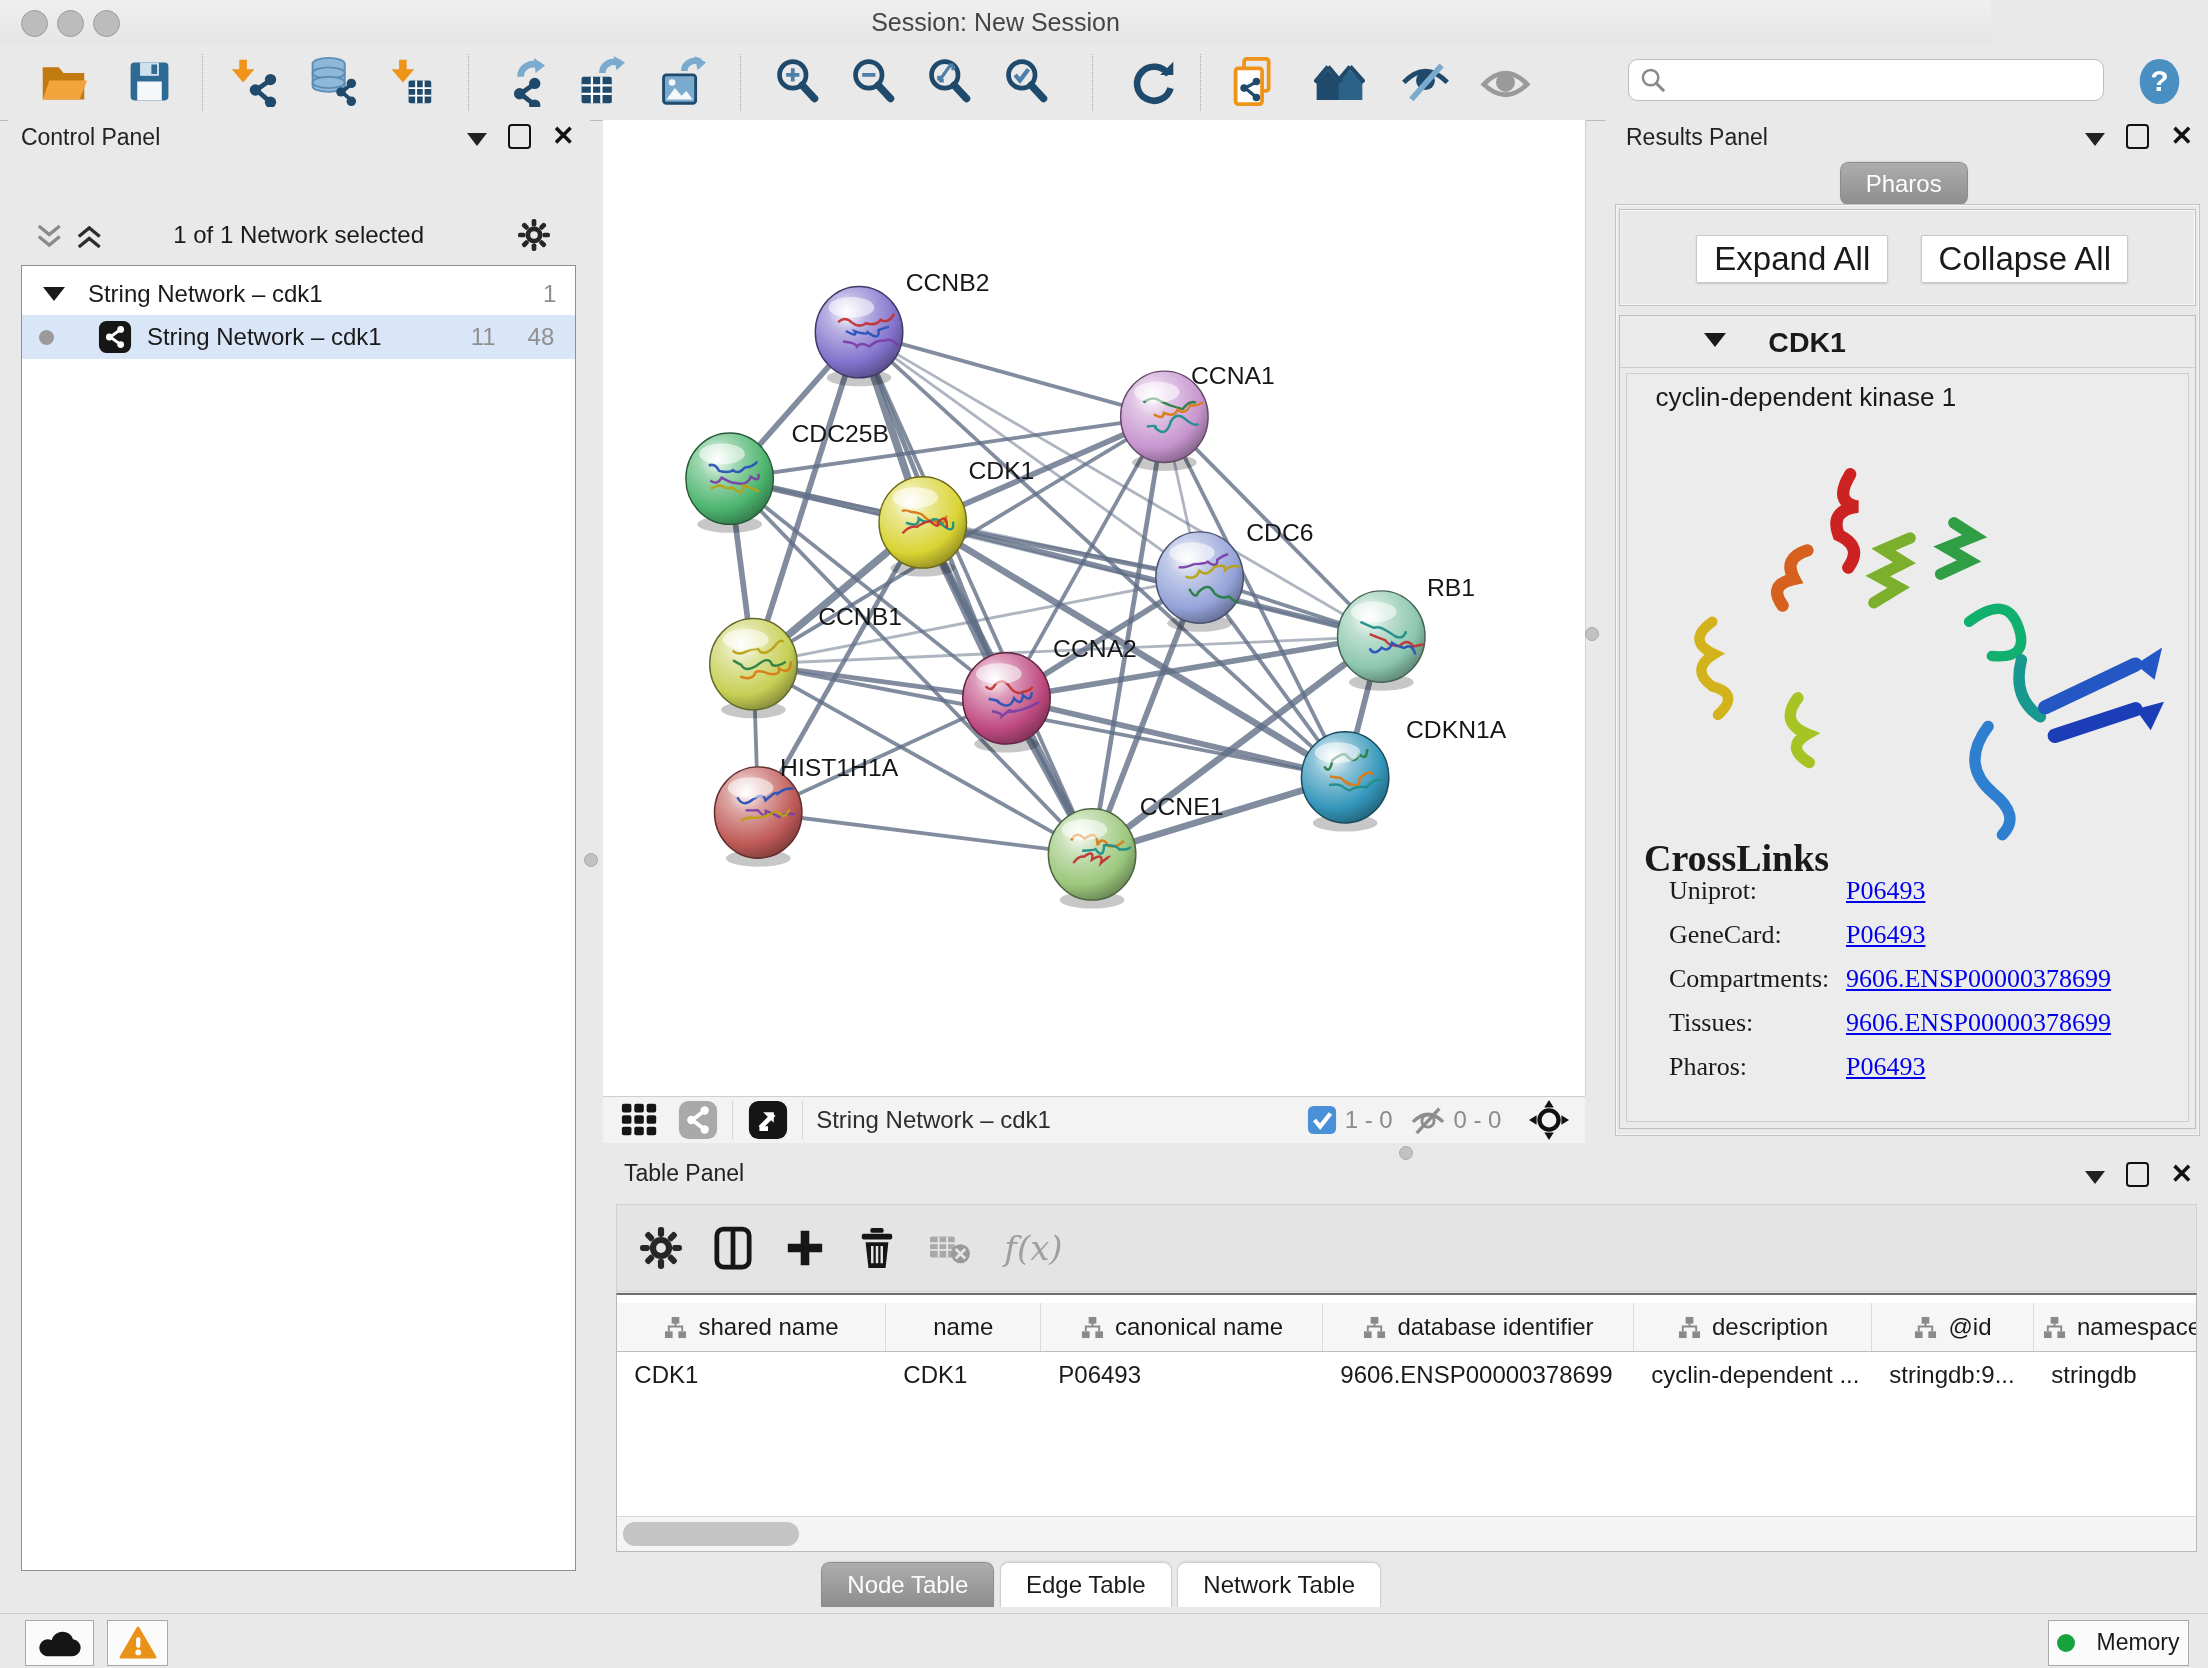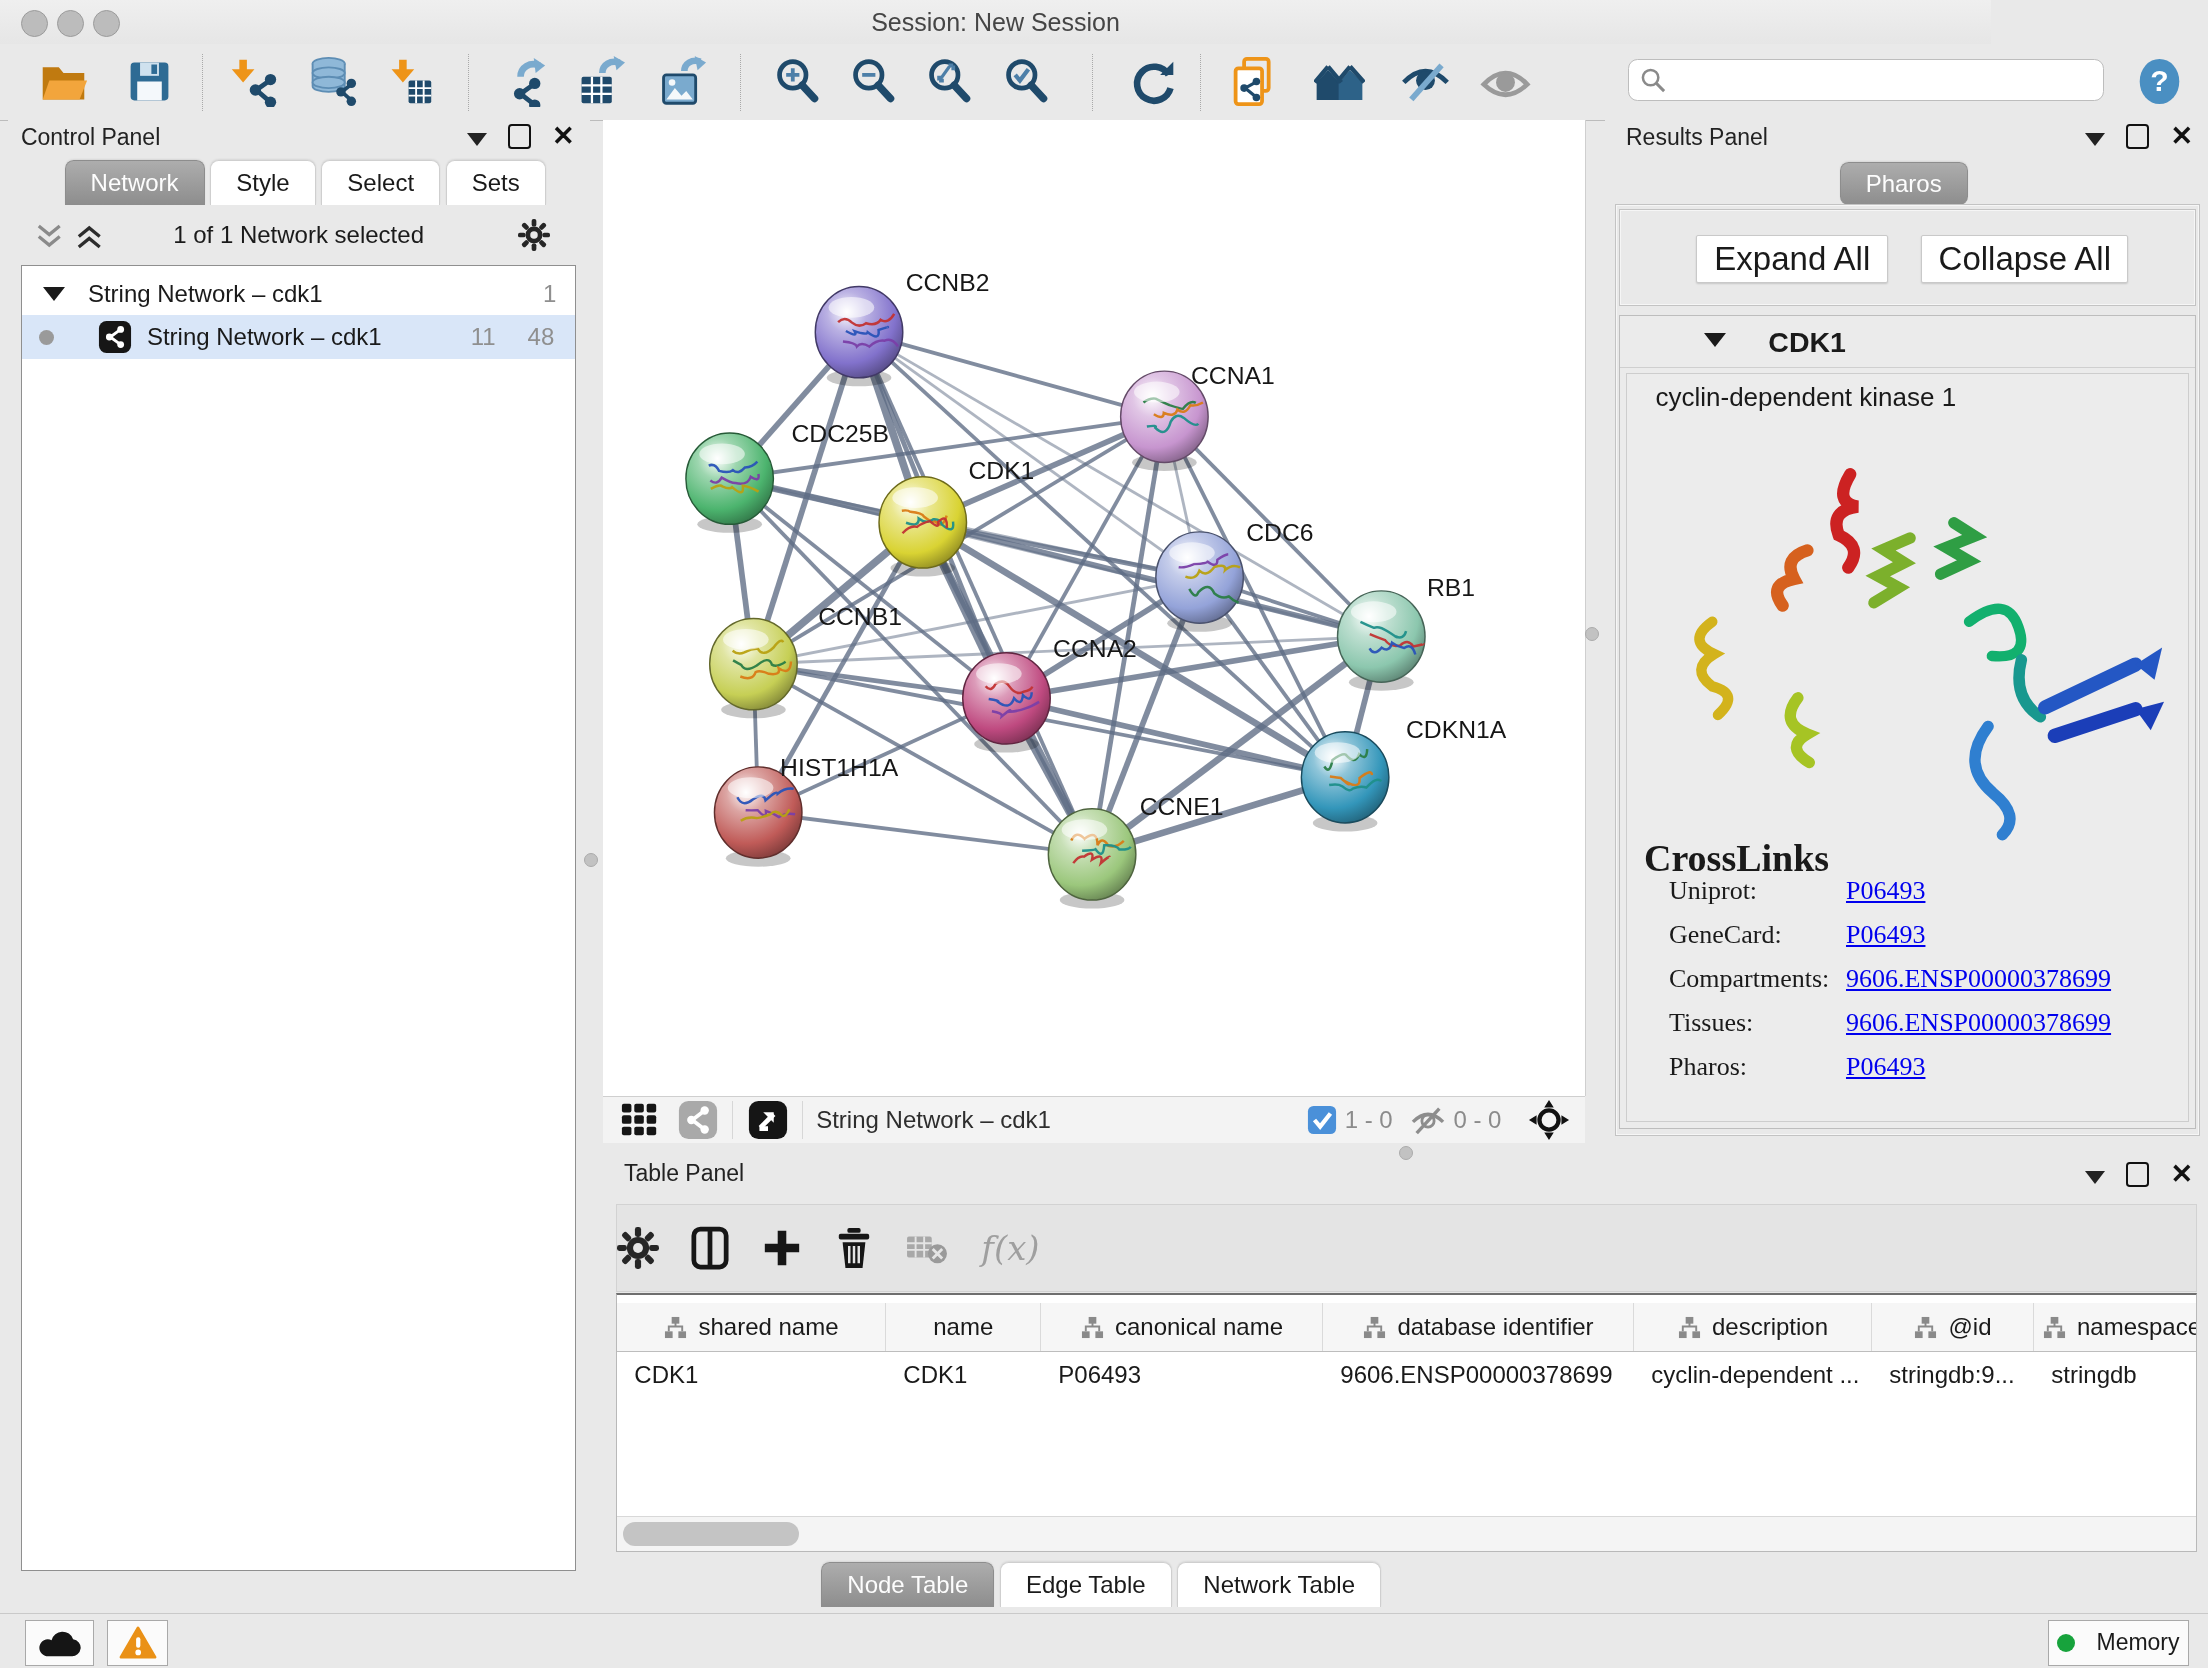--- a/index.html
+++ b/index.html
@@ -58,21 +58,21 @@
   #res-card{position:absolute;left:3.8px;top:110px;right:3.8px;bottom:5.7px;border:1.9px solid #bdbdbd;background:#ebebeb;}
   #card-head{position:absolute;left:0;top:0;right:0;height:51px;border-bottom:1.9px solid #cfcfcf;}
   #card-inner{position:absolute;left:5.7px;top:57px;right:5.7px;bottom:5.7px;border:1.9px solid #cdcdcd;background:#ececec;}
   .serif{font-family:"Liberation Serif",serif;}
   .cl-row{position:relative;height:44px;font-size:26px;}
   .cl-label{position:absolute;left:42px;}
   .cl-link{position:absolute;left:219px;color:#0000ee;text-decoration:underline;}
   
   #table-panel{left:603px;top:1158px;width:1605px;height:398px;background:#e9e9e9;}
   #tbl-toolbar{position:absolute;left:13.3px;top:46px;right:11.4px;height:88px;background:#e4e4e4;
-      border:1px solid #d2d2d2;display:flex;align-items:center;gap:32px;box-sizing:border-box;}
+      border:1px solid #d2d2d2;display:flex;align-items:center;gap:32px;padding-left:23px;box-sizing:border-box;}
   #tbl-box{position:absolute;left:13.3px;top:135px;right:11.4px;bottom:3.8px;background:#fff;
       border:1px solid #b9b9b9;border-top:2.9px solid #6f6f6f;overflow:hidden;}
   #tbl-header{display:flex;height:48px;background:#f6f6f6;border-bottom:1.9px solid #bdbdbd;margin-top:8px;}
   .th{display:flex;align-items:center;justify-content:center;gap:11.4px;font-size:24px;
       border-right:1.9px solid #dadada;box-sizing:border-box;flex:0 0 auto;}
   .tr{display:flex;height:46px;}
   .td{display:flex;align-items:center;font-size:24px;padding-left:17px;box-sizing:border-box;flex:0 0 auto;}
   #hscroll{position:absolute;left:0;right:0;bottom:0;height:34px;background:#f4f4f4;border-top:1px solid #d8d8d8;}
   #hthumb{position:absolute;left:5.7px;top:4.8px;width:176px;height:24px;background:#c4c4c4;border-radius:12.4px;}
   #bottom-tabs{left:0;top:1562px;width:2208px;text-align:center;}
@@ -276,21 +276,20 @@
       </div>
   </div>
 
   <div id="control-panel" class="abs">
     <div style="position:absolute;left:13.3px;top:3.8px" class="panel-title">Control Panel</div>
     <div class="win-btns">
       <span class="wb-menu"></span>
       <span class="wb-float"></span>
       <span class="wb-close">✕</span>
     </div>
-    <div id="ctl-tabs"><span class="tab sel">Network</span><span class="tab">Style</span><span class="tab">Select</span><span class="tab">Sets</span></div>
     <div id="ctl-summary">
       <svg class="abs" style="left:27px;top:9.5px" width="28.5" height="27" viewBox="0 0 30 28">
         <path d="M4 3l11 9L26 3M4 14l11 9 11-9" stroke="#8a8a8a" stroke-width="3.4" fill="none"></path>
         </svg>
       <svg class="abs" style="left:67px;top:9.5px" width="28.5" height="27" viewBox="0 0 30 28">
         <path d="M4 25l11-9 11 9M4 14l11-9 11 9" stroke="#2c2c2c" stroke-width="3.4" fill="none"></path>
         </svg>
       <div class="txt">1 of 1 Network selected</div>
       <svg class="abs" style="right:40px;top:5.7px" width="32" height="32" viewBox="0 0 34 34">
         <g fill="#262626">

